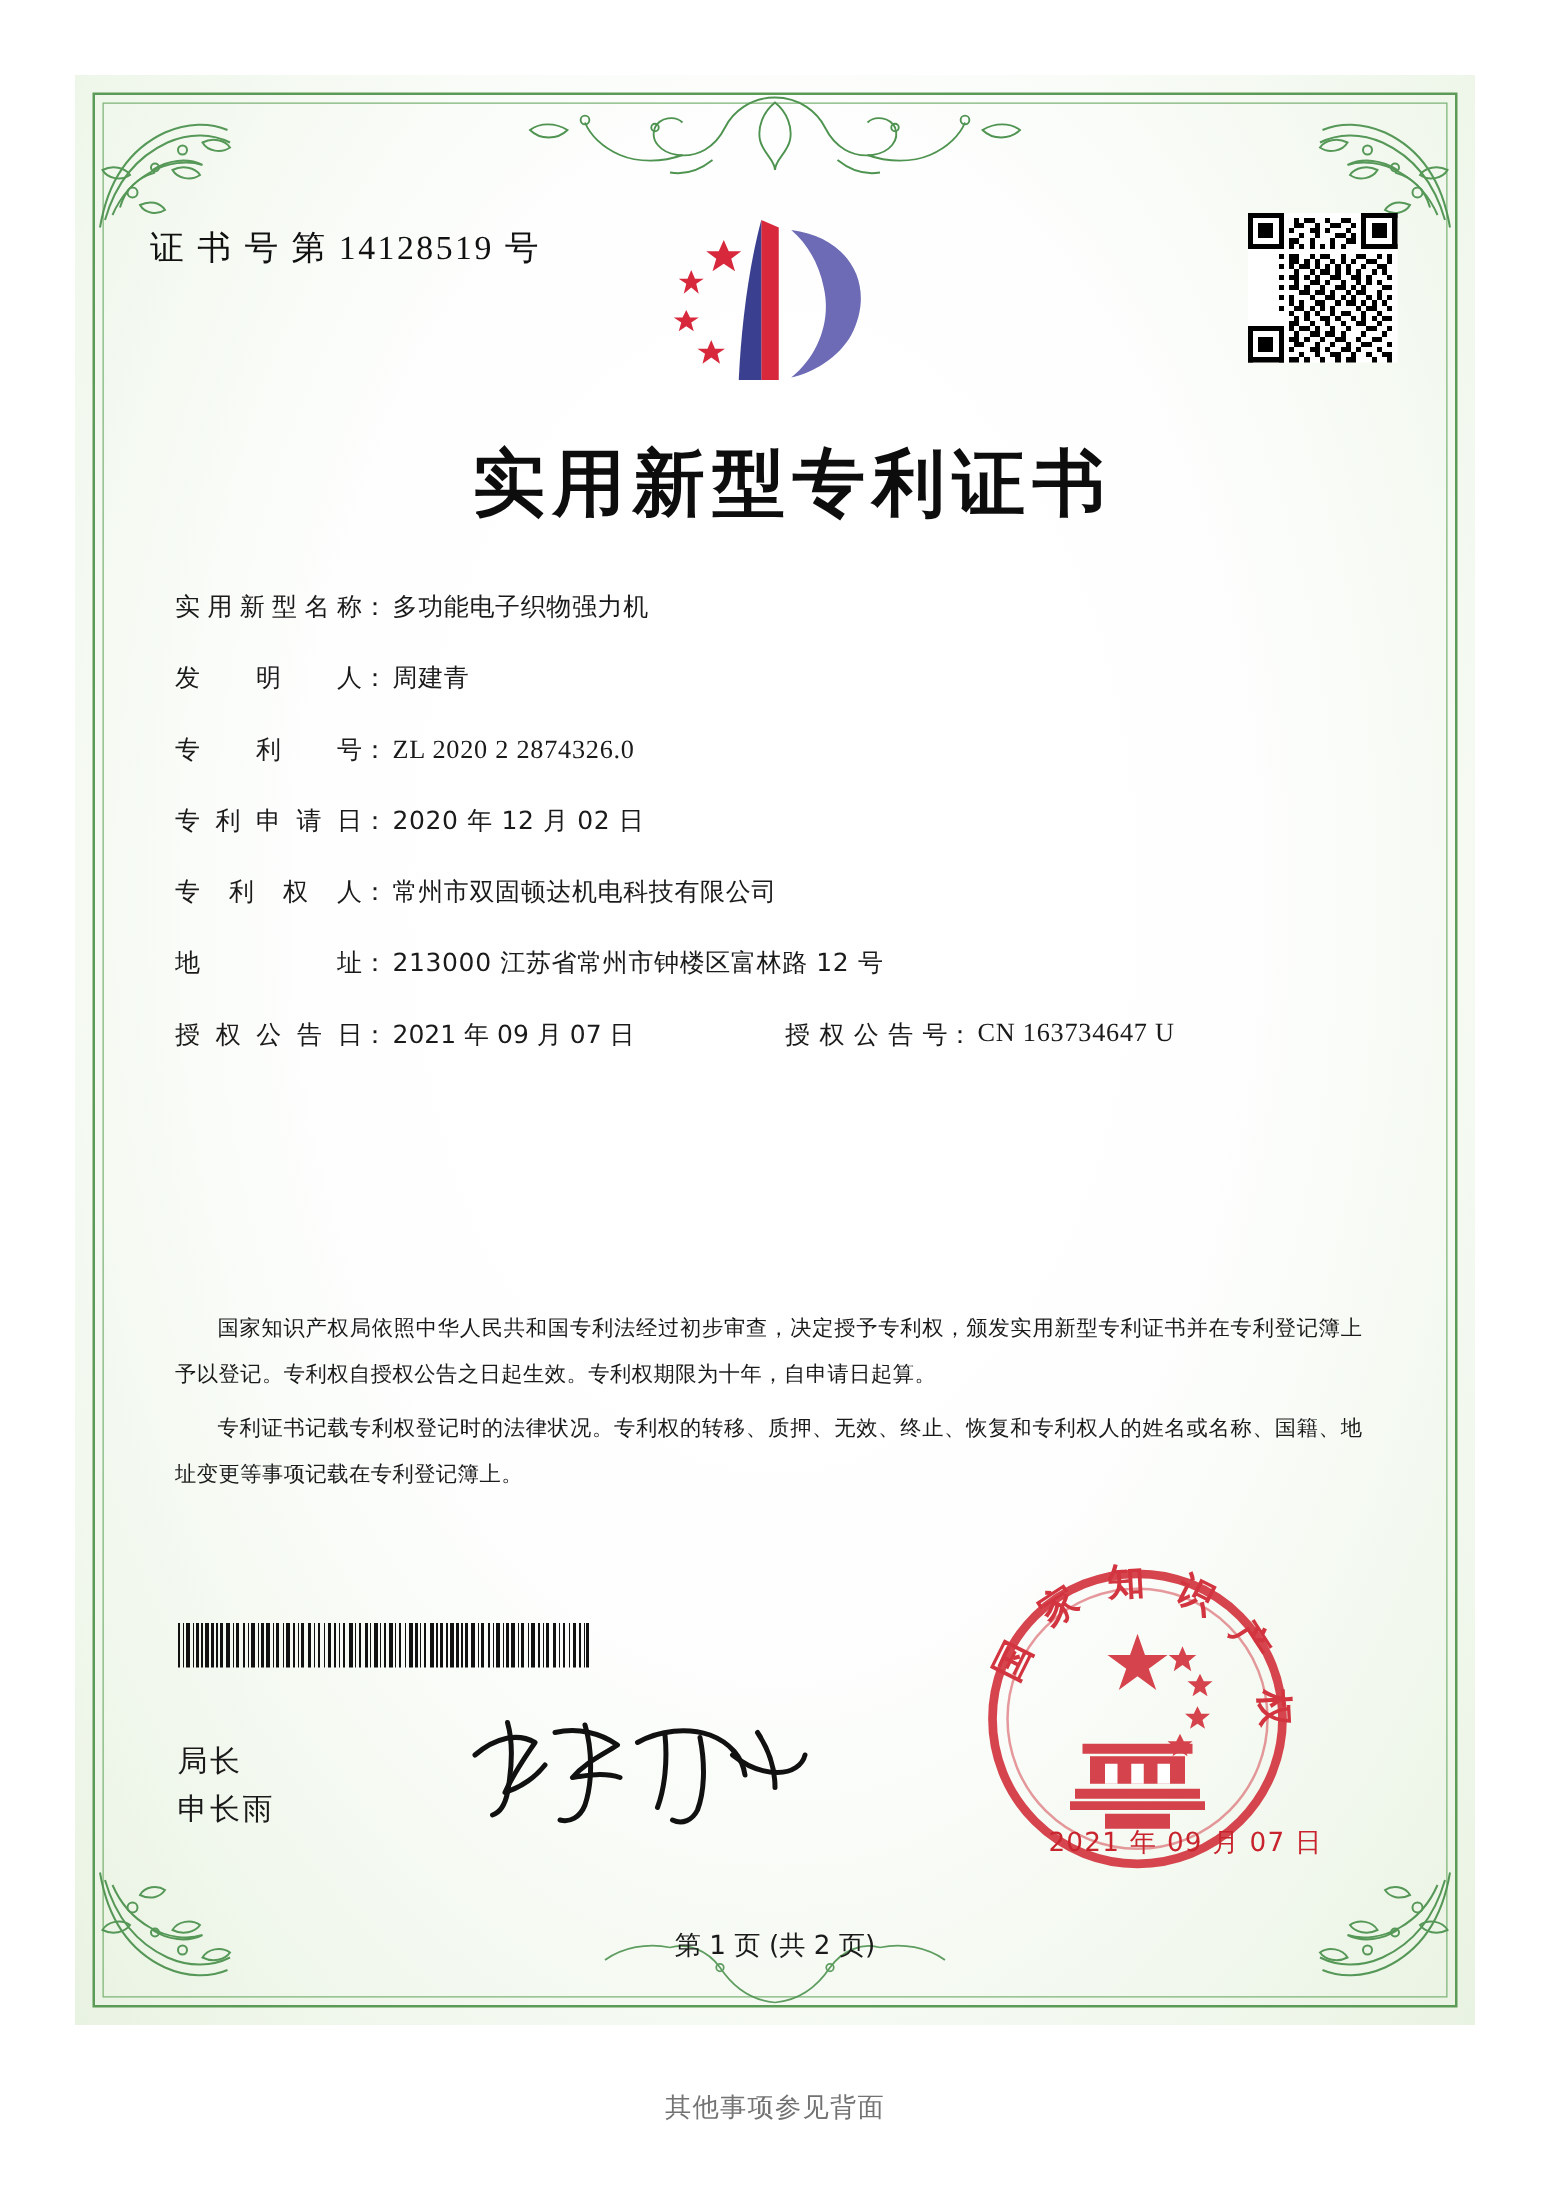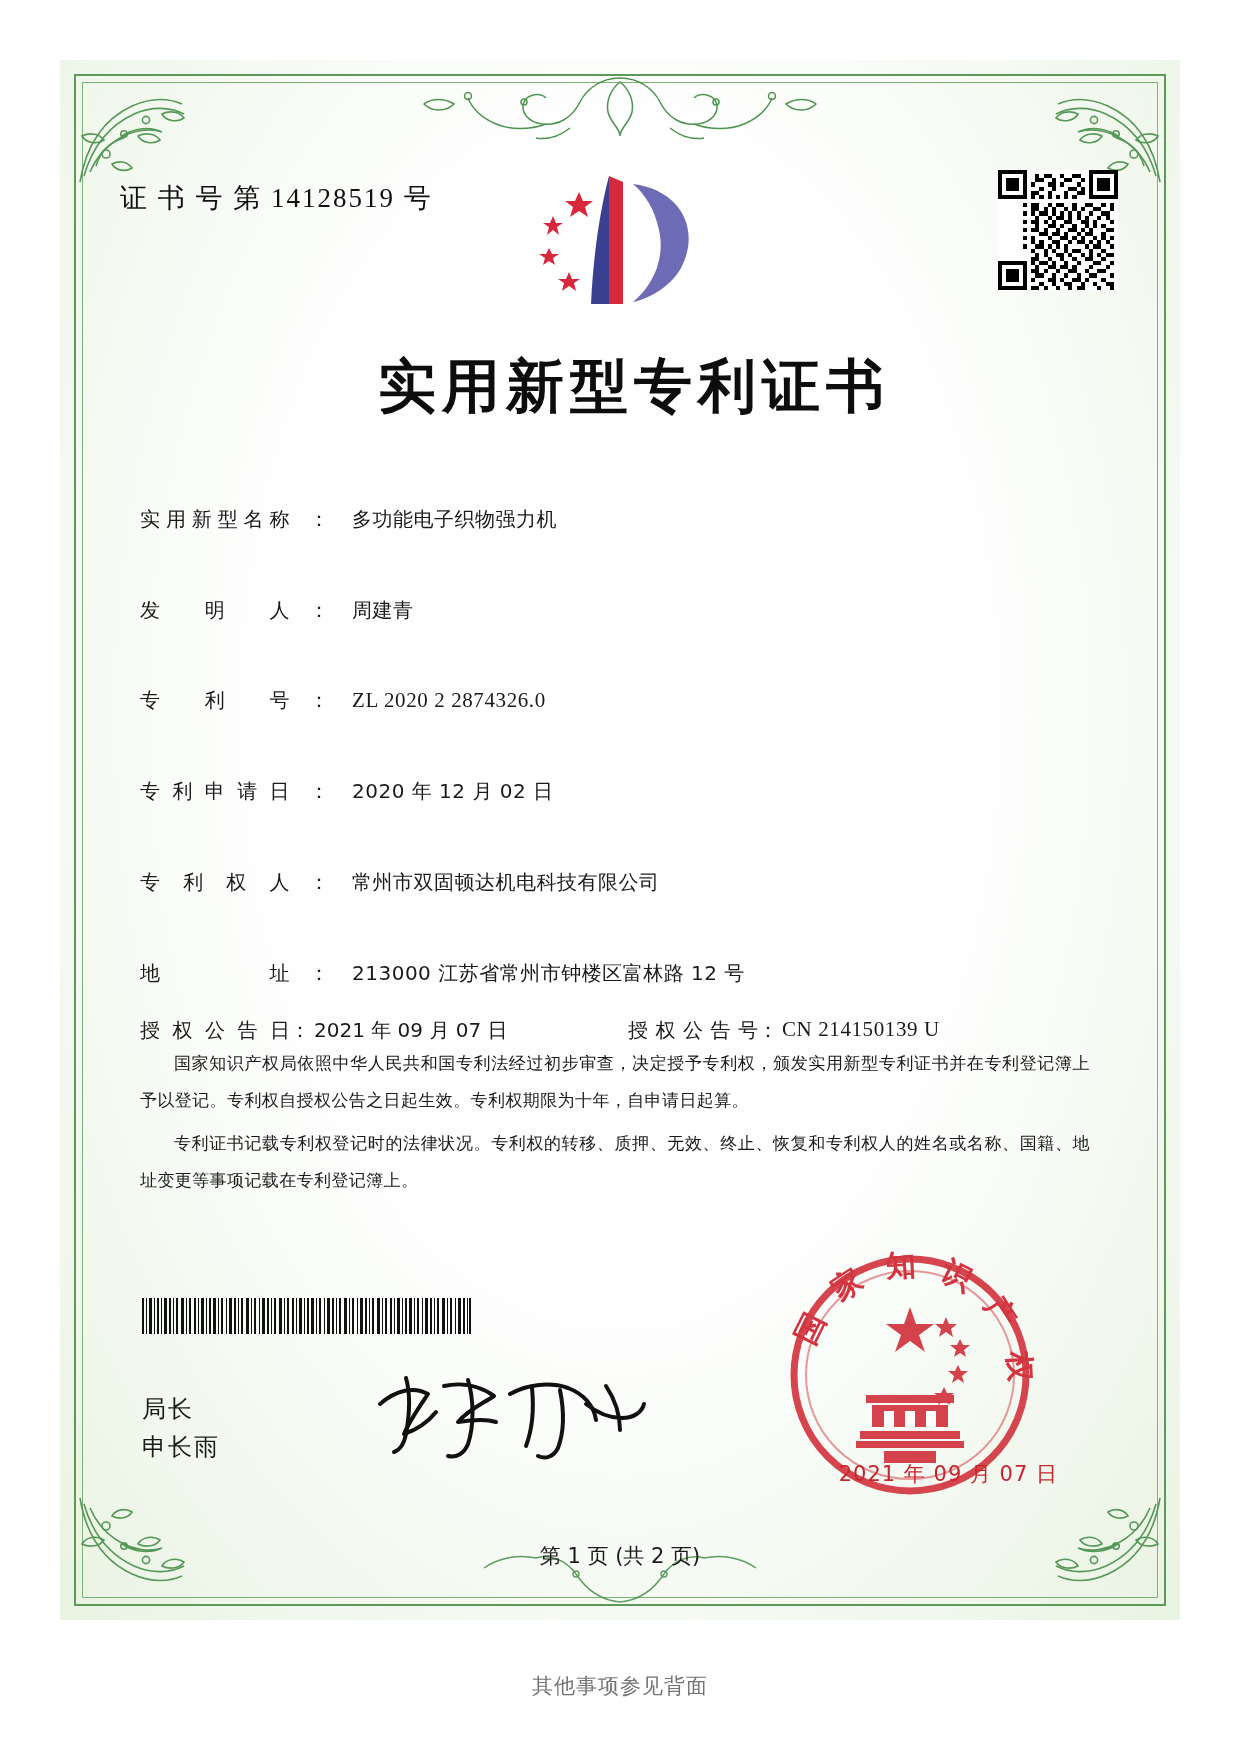--- a/index.html
+++ b/index.html
@@ -129,21 +129,20 @@
     position: absolute;
     left: 80px;
     top: 412px;
     width: 960px;
   }
   .field {
     display: flex;
     align-items: baseline;
     margin-bottom: 30px;
     font-size: 21px;
-    gap: 19px;
   }
   .field .lab {
     width: 150px;
     flex: 0 0 150px;
     letter-spacing: 0.5px;
     text-align: justify;
     text-align-last: justify;
     font-family: "DejaVu Sans", "Liberation Sans", sans-serif;
     font-size: 20px;
   }
@@ -151,21 +150,20 @@
     flex: 0 0 auto;
     padding-right: 4px;
     font-family: "DejaVu Sans", "Liberation Sans", sans-serif;
     font-size: 20px;
   }
   .field .val {
     flex: 1 1 auto;
     font-family: "DejaVu Sans", "Liberation Sans", sans-serif;
     font-size: 20px;
     letter-spacing: .5px;
-    margin-top: 34px;
   }
   .field .val.latin {
     font-family: "Liberation Serif", serif;
     font-size: 21px;
     letter-spacing: .6px;
   }
 
   .row-split {
     display: flex;
     align-items: baseline;
@@ -634,21 +632,21 @@
 
     <div class="row-split">
       <span class="half first">
         <span class="lab">授权公告日</span>
         <span class="colon">：</span>
         <span class="val">2021 年 09 月 07 日</span>
       </span>
       <span class="half">
         <span class="lab narrow">授权公告号</span>
         <span class="colon">：</span>
-        <span class="val latin">CN 214150139 U</span>
+        <span class="val latin">CN 163734647 U</span>
       </span>
     </div>
 
   </div>
 
   <div class="paras">
     <p class="para">国家知识产权局依照中华人民共和国专利法经过初步审查，决定授予专利权，颁发实用新型专利证书并在专利登记簿上予以登记。专利权自授权公告之日起生效。专利权期限为十年，自申请日起算。</p>
     <p class="para">专利证书记载专利权登记时的法律状况。专利权的转移、质押、无效、终止、恢复和专利权人的姓名或名称、国籍、地址变更等事项记载在专利登记簿上。</p>
   </div>
 

